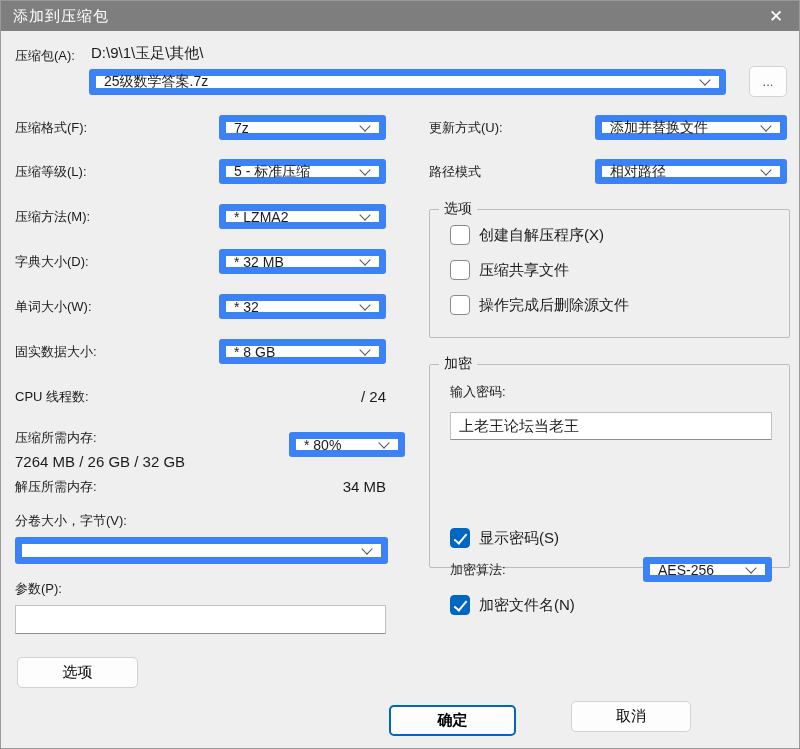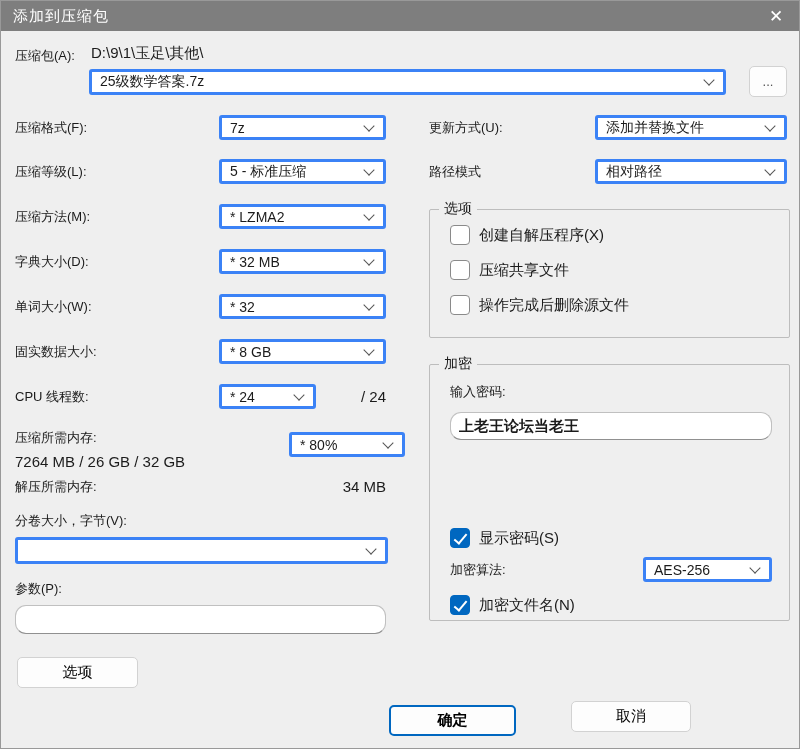--- a/index.html
+++ b/index.html
@@ -19,36 +19,36 @@
   .close-btn {
     position:absolute; right:0; top:0; width:46px; height:30px;
     display:flex; align-items:center; justify-content:center;
     color:#ffffff; font-size:17px; cursor:default;
   }
   .lbl { position:absolute; font-size:13px; white-space:nowrap; }
   .val { position:absolute; font-size:15px; white-space:nowrap; }
 
   .combo {
     position:absolute; height:25px; background:#ffffff;
-    border:3px solid #3b82f6; border-radius:3px;
+    border:7px solid #3b82f6; border-radius:3px;
     display:flex; align-items:center;
     padding:0 26px 0 8px; font-size:14px; white-space:nowrap;
     cursor:default;
   }
   .combo .chev {
     position:absolute; right:10px; top:50%;
     width:8px; height:8px; margin-top:-6px;
     border-right:1.4px solid #555; border-bottom:1.4px solid #555;
     transform:rotate(45deg);
   }
   .textbox {
     position:absolute; background:#ffffff;
     border:1px solid #c0c0c0; border-bottom-color:#909090;
-    border-radius:11px; font-size:15px; padding:0 8px;
-    font-family:inherit; color:#1b1b1b; outline:none;font-weight:bold;
+    border-radius:1px; font-size:15px; padding:0 8px;
+    font-family:inherit; color:#1b1b1b; outline:none;
   }
   .btn {
     position:absolute; background:#fdfdfd;
     border:1px solid #d2d2d2; border-radius:5px;
     font-size:15px; font-family:inherit;
     display:flex; align-items:center; justify-content:center;
     cursor:default;
   }
   .btn.primary { border:2px solid #0067c0; }
 
@@ -124,24 +124,20 @@
     <span class="chev"></span>
   </div>
 
   <div class="lbl" style="left:14px; top:342px;">固实数据大小:</div>
   <div class="combo" style="left:218px; top:338px; width:167px;">
     <span>* 8 GB</span>
     <span class="chev"></span>
   </div>
 
   <div class="lbl" style="left:14px; top:387px;">CPU 线程数:</div>
-  <div class="combo" style="left:218px; top:383px; width:97px;">
-    <span>* 24</span>
-    <span class="chev"></span>
-  </div>
   <div class="val" style="left:350px; top:387px; width:35px; text-align:right;">/ 24</div>
 
   <div class="lbl" style="left:14px; top:428px;">压缩所需内存:</div>
   <div class="val" style="left:14px; top:452px;">7264 MB / 26 GB / 32 GB</div>
   <div class="combo" style="left:288px; top:431px; width:116px;">
     <span>* 80%</span>
     <span class="chev"></span>
   </div>
 
   <div class="lbl" style="left:14px; top:477px;">解压所需内存:</div>
@@ -179,21 +175,21 @@
     <div class="checkrow" style="left:20px; top:50px;">
       <span class="cb"></span>
       <span>压缩共享文件</span>
     </div>
     <div class="checkrow" style="left:20px; top:85px;align-items:flex-end;">
       <span class="cb"></span>
       <span>操作完成后删除源文件</span>
     </div>
   </div>
 
-  <div class="group" style="left:428px; top:363px; width:361px; height:257px;">
+  <div class="group" style="left:428px; top:363px; width:361px; height:204px;">
     <span class="legend">加密</span>
 
     <div class="lbl" style="left:20px; top:18px;">输入密码:</div>
     <input class="textbox" style="left: 20px; top: 47px; width: 322px; height: 28px;" value="上老王论坛当老王">
 
     <div class="checkrow" style="left:20px; top:163px;">
       <span class="cb checked"></span>
       <span>显示密码(S)</span>
     </div>
 

